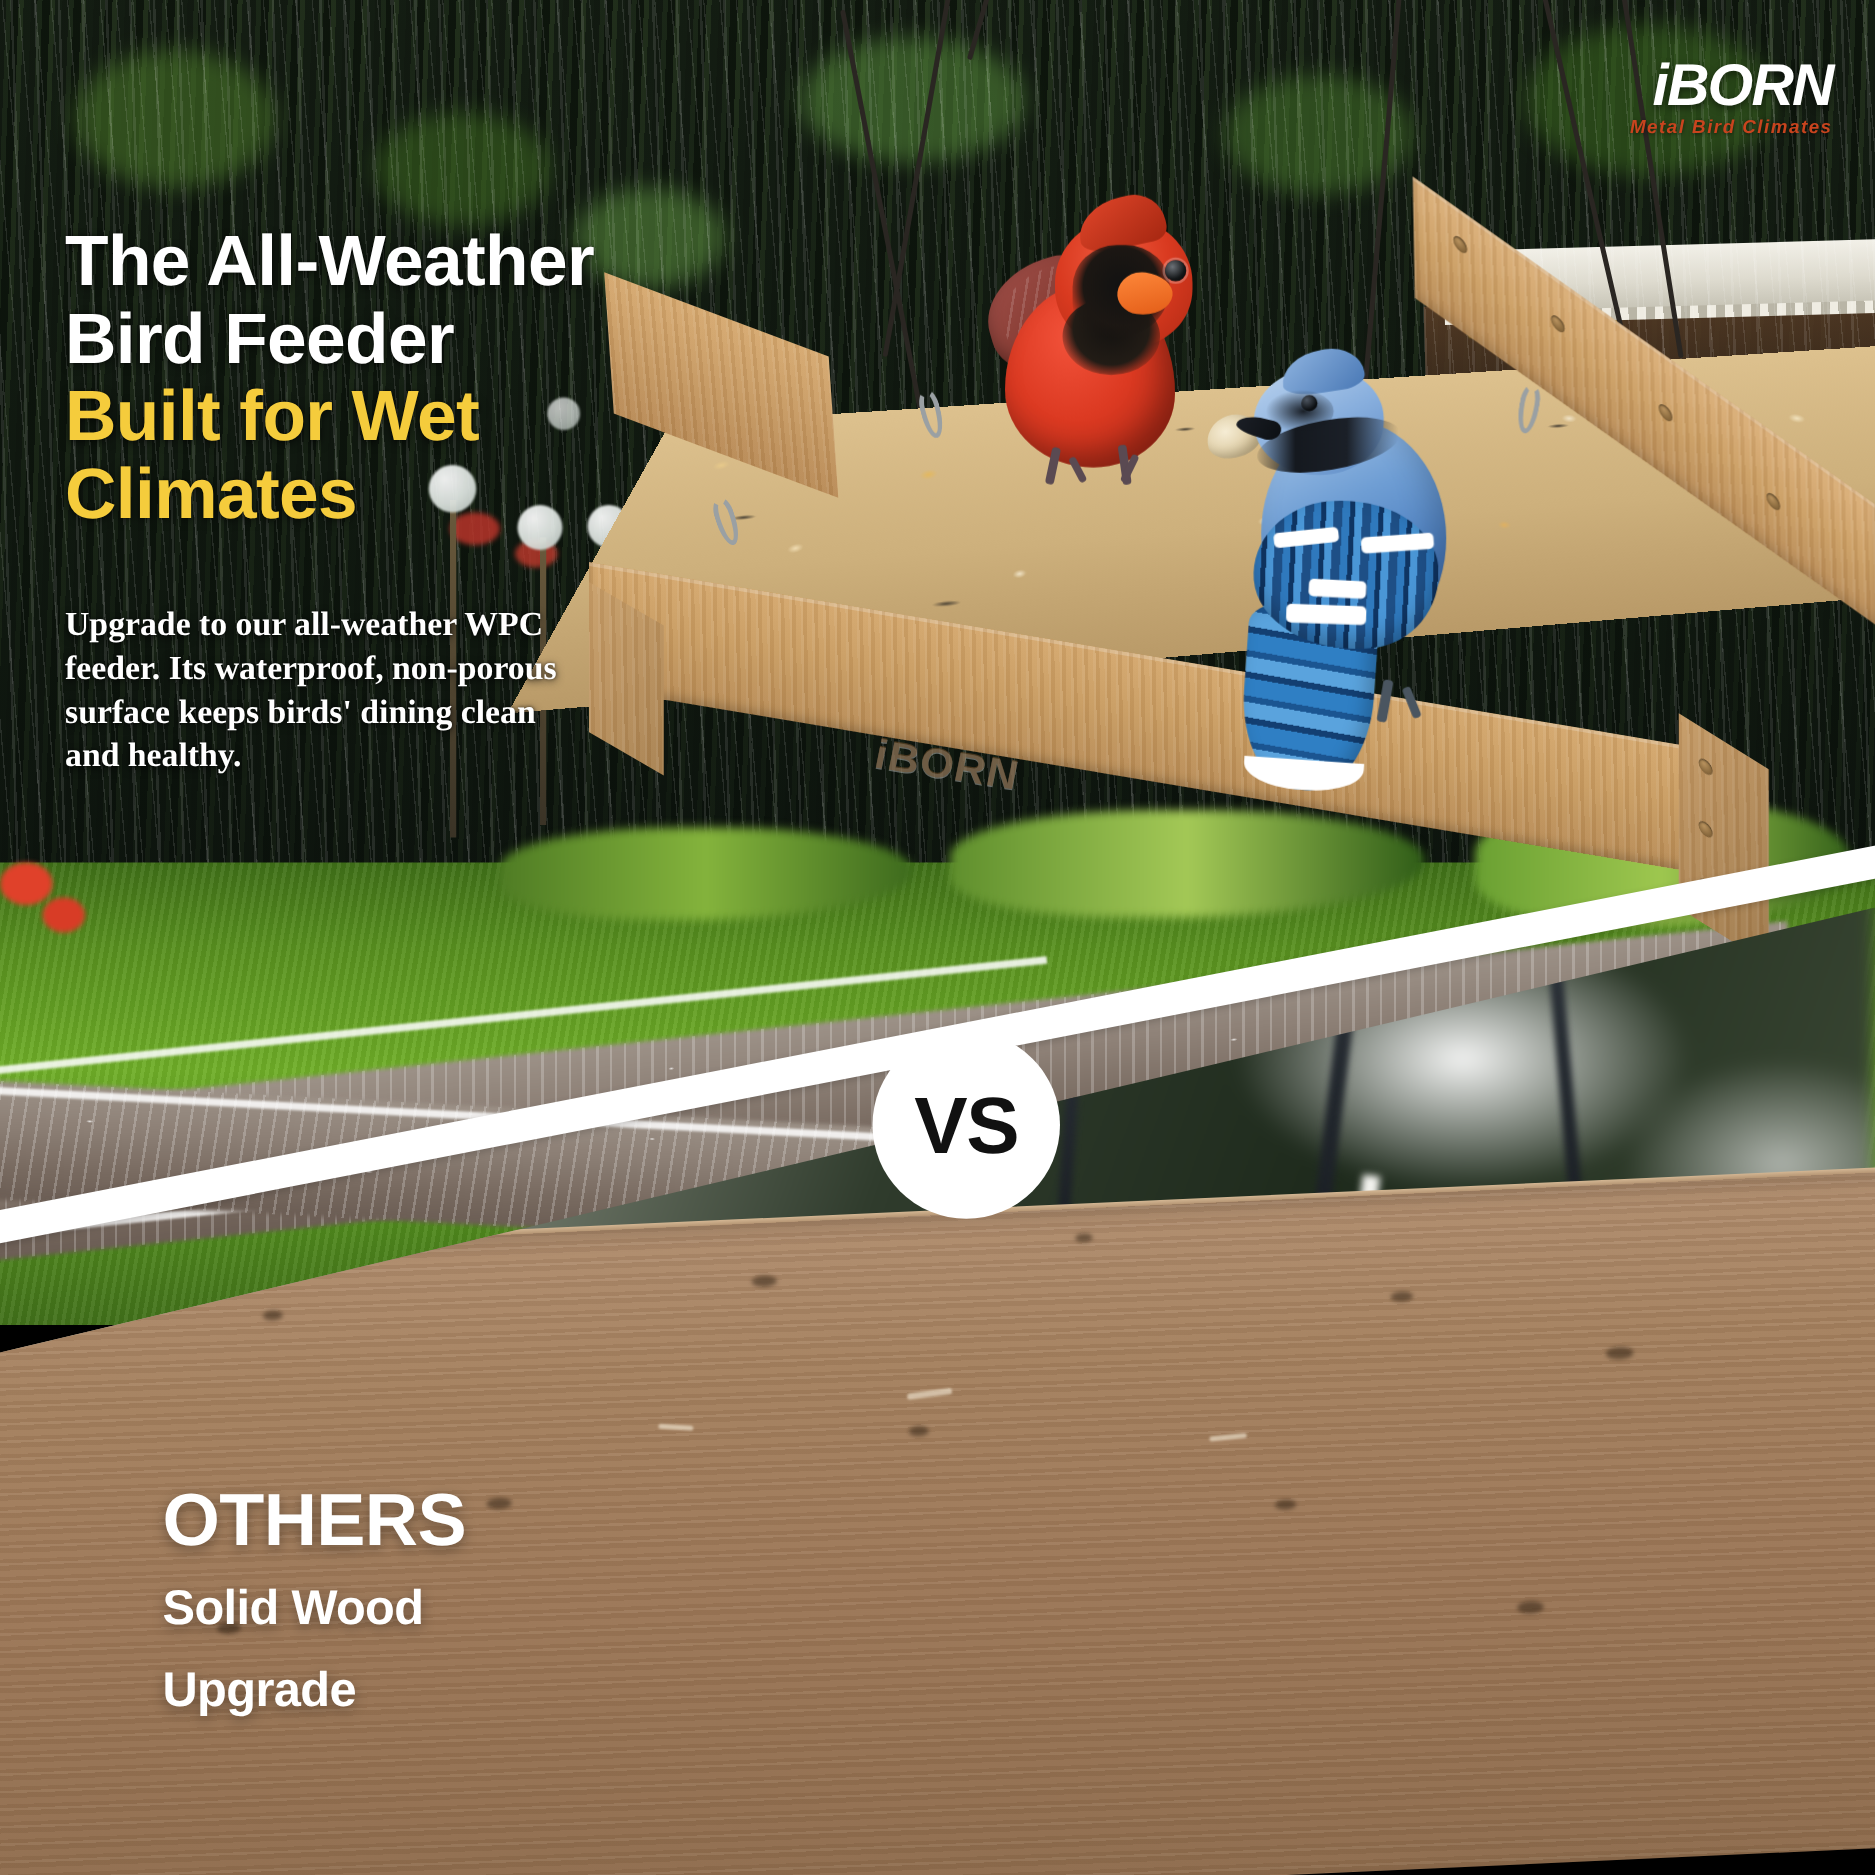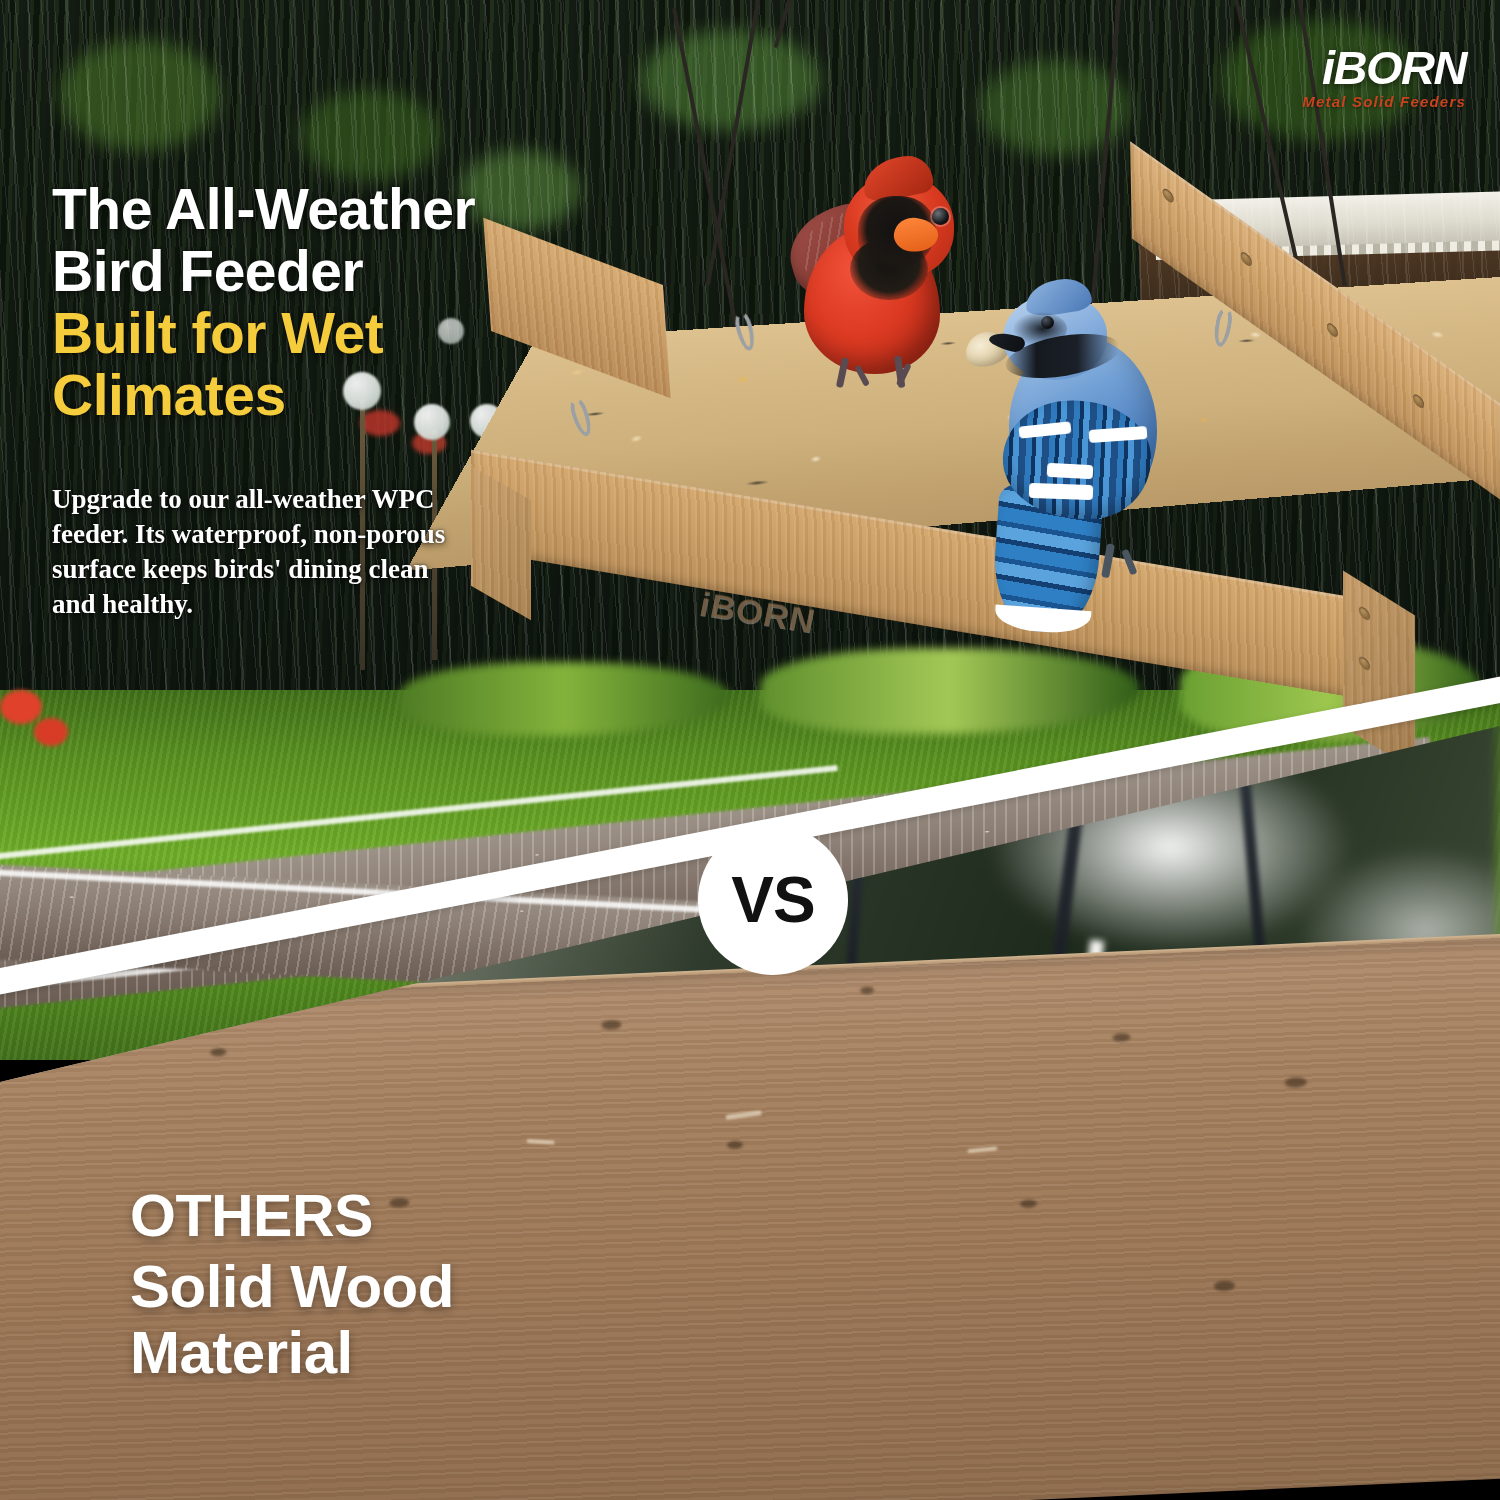--- a/index.html
+++ b/index.html
@@ -378,21 +378,21 @@
     font-size:27px; line-height:35px; color:#ffffff;
     text-shadow:0 2px 7px rgba(0,0,0,.75), 0 0 3px rgba(0,0,0,.6);
   }
 
   #others-block{ position:absolute; left:130px; top:1178px; width:620px; }
   #others-block .others-title{
     font-size:59px; line-height:76px; font-weight:700; color:#ffffff;
     letter-spacing:-.5px; text-shadow:0 3px 10px rgba(0,0,0,.35);
   }
   #others-block .others-sub{
-    font-size:60px; line-height:66px; font-weight:700; color:#ffffff;
+    font-size:39px; line-height:66px; font-weight:700; color:#ffffff;
     letter-spacing:-.5px; text-shadow:0 3px 10px rgba(0,0,0,.35);
   }
 
   
   #logo{ position:absolute; right:34px; top:44px; text-align:right; }
   #logo .logo-mark{
     font-size:47px; font-weight:700; color:#ffffff; letter-spacing:-1.5px;
     line-height:48px; font-style:italic;
     text-shadow:0 2px 6px rgba(0,0,0,.5);
   }
@@ -582,21 +582,21 @@
   <div id="headline">
     <div class="hl-line">The All-Weather</div>
     <div class="hl-line">Bird Feeder</div>
     <div class="hl-line hl-accent">Built for Wet</div>
     <div class="hl-line hl-accent">Climates</div>
   </div>
 
   <div id="others-block">
     <div class="others-title">OTHERS</div>
     <div class="others-sub">Solid Wood</div>
-    <div class="others-sub">Material</div>
+    <div class="others-sub">Upgrade</div>
   </div>
 
   <div id="logo">
     <div class="logo-mark">iBORN</div>
-    <div class="logo-tag">Metal Solid Feeders</div>
+    <div class="logo-tag">Metal Bird Climates</div>
   </div>
 
 </div>
 
 </body></html>

